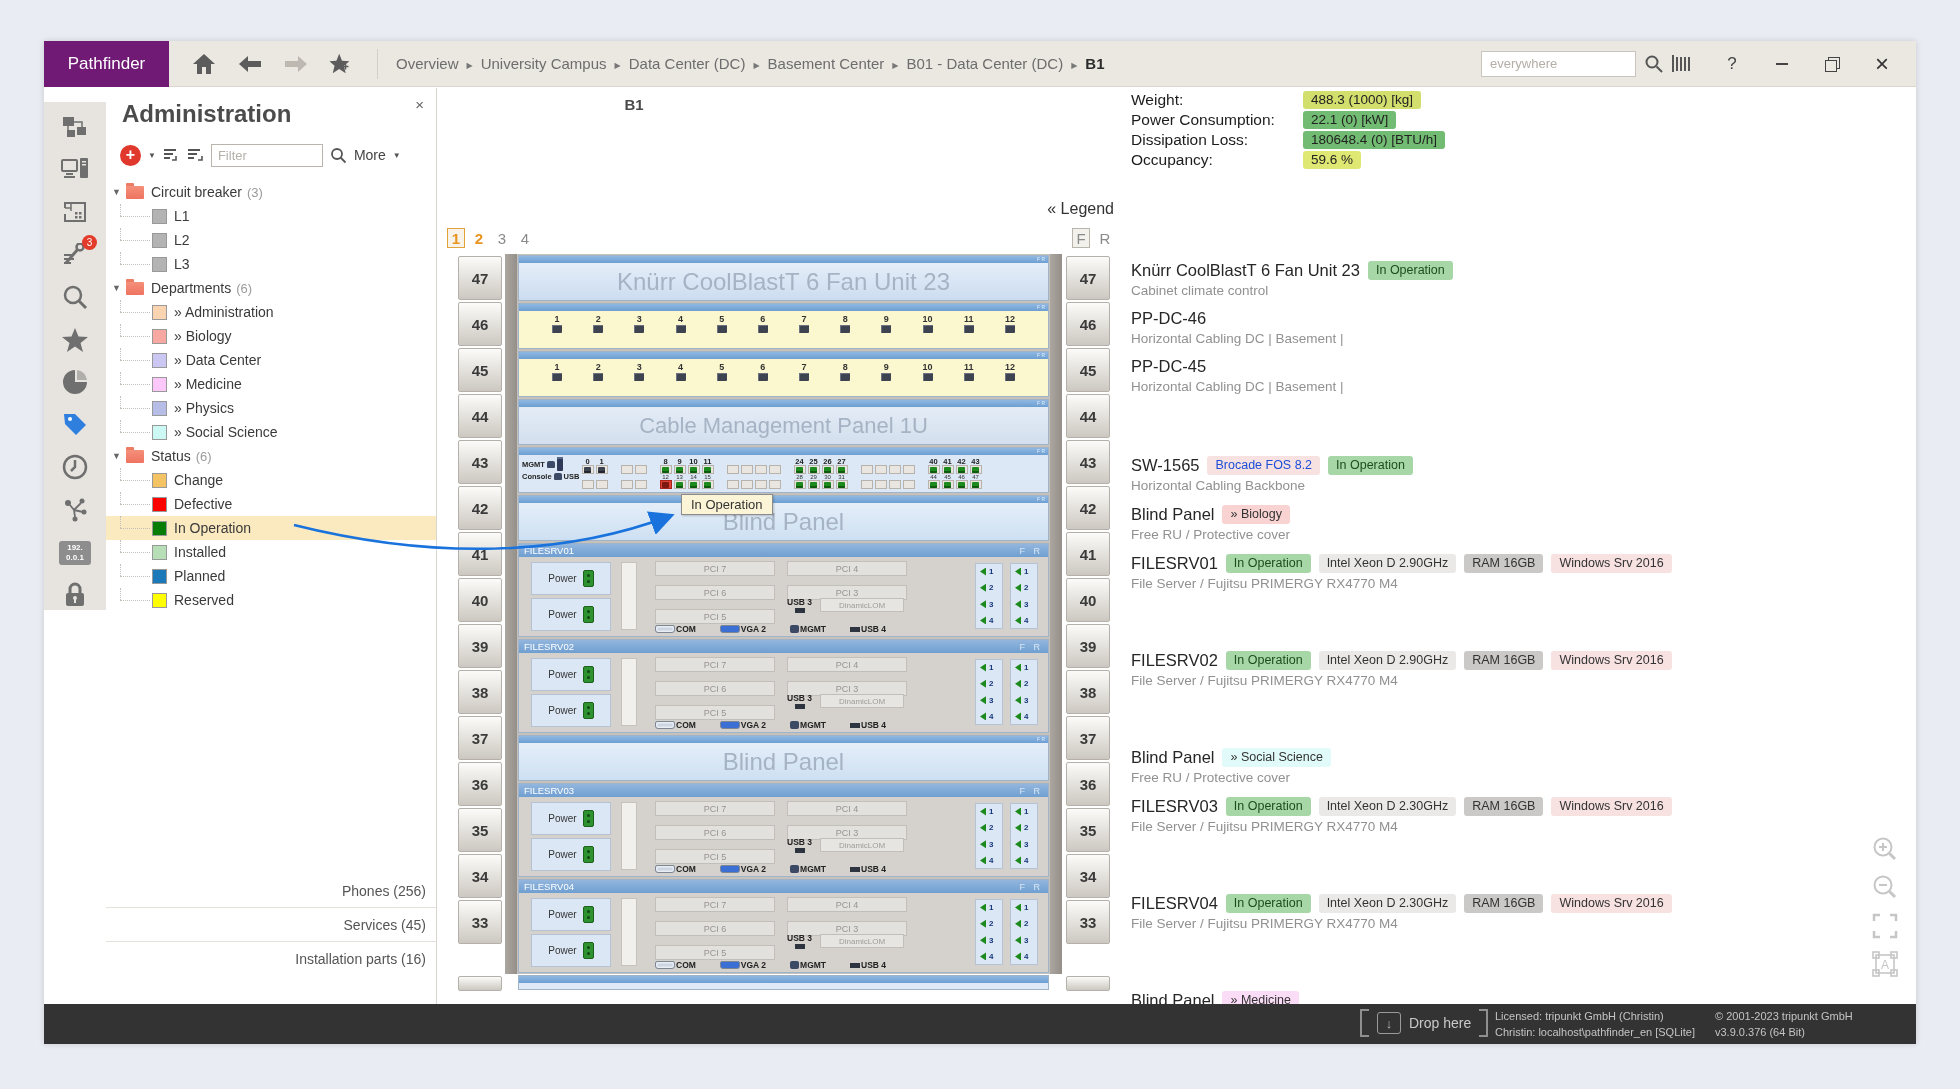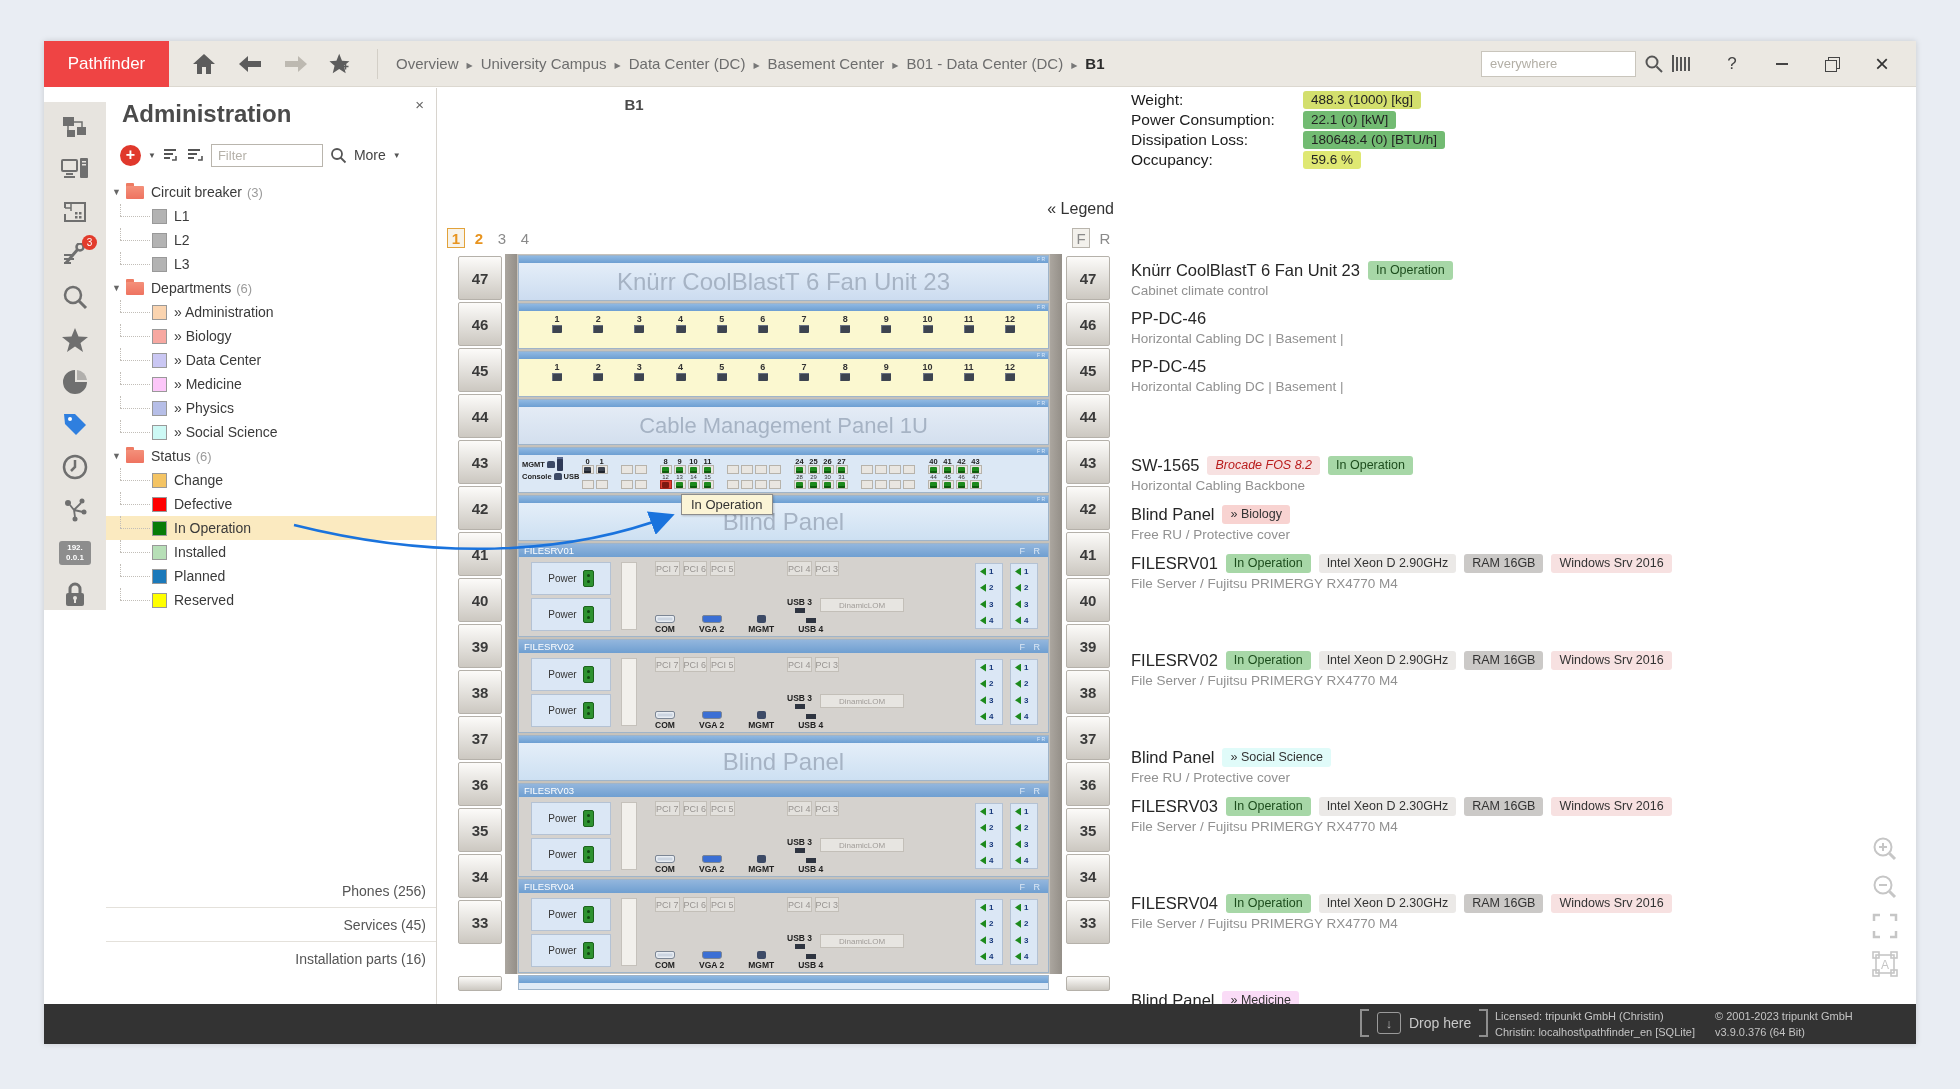--- a/index.html
+++ b/index.html
@@ -2,21 +2,21 @@
 <html><head>
 <meta charset="utf-8">
 <style>
   * { margin:0; padding:0; box-sizing:border-box; }
   html,body { width:1960px; height:1089px; background:#e9edf3; font-family:"Liberation Sans", sans-serif; overflow:hidden; }
   .stage { position:relative; width:1960px; height:1089px; }
   .window { position:absolute; left:44px; top:41px; width:1872px; height:1003px; background:#fff; box-shadow:0 0 6px rgba(0,0,0,.15); }
 
   
   .topbar { position:relative; height:46px; background:#ebe8e2; border-bottom:1px solid #dcd8d0; display:flex; align-items:center; }
-  .logo { width:125px; height:46px; background:#ef4444; color:#fff; font-size:17px; display:flex; align-items:center; justify-content:center; flex:0 0 auto; }
+  .logo { width:125px; height:46px; background:#701a75; color:#fff; font-size:17px; display:flex; align-items:center; justify-content:center; flex:0 0 auto; }
   .nav-icons { display:flex; align-items:center; gap:20px; padding:0 22px; }
   .nav-btn { width:26px; height:24px; display:flex; align-items:center; justify-content:center; cursor:pointer; }
   .tb-sep { width:1px; height:30px; background:#d3cfc7; margin-right:18px; }
   .breadcrumb { list-style:none; display:flex; align-items:center; gap:8px; flex:1 1 auto; overflow:hidden; }
   .crumb { font-size:15px; color:#6d6d6d; white-space:nowrap; cursor:pointer; }
   .crumb::after { content:"▶"; font-size:8px; color:#777; margin-left:8px; position:relative; top:-1px; }
   .crumb:last-child { color:#2b2b2b; font-weight:bold; }
   .crumb:last-child::after { content:""; margin:0; }
   .search-wrap { display:flex; align-items:center; gap:8px; margin-right:14px; }
   .search-wrap input { width:155px; height:26px; border:1px solid #c9c5bc; background:#fff; padding:0 8px; font-size:13px; color:#444; font-family:inherit; }
@@ -133,28 +133,28 @@
   .srv-name { font-size:9.5px; color:#fff; }
   .srv-fr { font-size:9px; color:#dce8f5; letter-spacing:3px; }
   .srv-body { position:relative; height:79px; }
   .psu-col { position:absolute; left:12px; top:5px; display:flex; flex-direction:column; gap:3px; }
   .psu { width:80px; height:33px; background:#dbe7f5; border:1px solid #b4c2d4; display:flex; align-items:center; justify-content:center; gap:6px; font-size:10px; color:#333; }
   .pconn { width:11px; height:17px; background:#2e9230; border:1px solid #1c621c; border-radius:2px; position:relative; }
   .pconn::before, .pconn::after { content:""; position:absolute; left:3.5px; width:3px; height:3px; background:#114711; border-radius:50%; }
   .pconn::before { top:3px; } .pconn::after { bottom:3px; }
   .srv-bar { position:absolute; left:102px; top:5px; width:16px; height:68px; background:#f2f0ec; border:1px solid #c5c1bb; }
   .pci-grid { position:absolute; left:136px; top:4px; display:flex; gap:12px; }
-  .pci-col { display:flex; flex-direction:row; gap:3px; width:120px; }
+  .pci-col { display:flex; flex-direction:column; gap:9px; width:120px; }
   .pci-slot { height:15px; background:#e3e1dd; border:1px solid #c3bfb8; font-size:9px; color:#979390; display:flex; align-items:center; justify-content:center; }
   .usb-cluster { position:absolute; left:268px; top:40px; display:flex; align-items:center; gap:8px; width:240px; }
   .usb3 { display:flex; flex-direction:column; align-items:center; font-size:8.5px; font-weight:bold; color:#222; gap:1px; }
   .dplug { width:10px; height:5px; background:#2e3440; display:inline-block; }
   .lom { width:84px; height:14px; background:#e7e5e1; border:1px solid #c3bfb8; font-size:8px; color:#a09c98; display:flex; align-items:center; justify-content:center; }
   .io-row { position:absolute; left:136px; bottom:2px; display:flex; gap:24px; align-items:flex-end; }
-  .io { display:flex; flex-direction:column; align-items:center; gap:1px; font-size:8.5px; font-weight:bold; color:#222; }
+  .io { display:flex; align-items:center; gap:1px; font-size:8.5px; font-weight:bold; color:#222; }
   .com-icon { width:20px; height:8px; background:#ccd5e1; border:1px solid #7c8694; border-radius:2px 2px 3px 3px; box-shadow:inset 0 0 0 1.5px #e8edf3; }
   .vga-icon { width:20px; height:8px; background:#3b6fd4; border:1px solid #7c8694; border-radius:2px 2px 3px 3px; }
   .mplug2 { width:9px; height:8px; background:#3c4a66; border-radius:2px; }
   .led-panels { position:absolute; right:10px; top:6px; display:flex; gap:7px; }
   .ledp { width:28px; height:66px; background:#dbe7f5; border:1px solid #b4c2d4; padding:3px 4px; display:flex; flex-direction:column; justify-content:space-between; }
   .led-row { display:flex; align-items:center; gap:3px; }
   .led { width:6px; height:8px; clip-path:polygon(100% 0,100% 100%,0 50%); }
   .led.g { background:#1d8a1d; }
   .led-n { font-size:8px; font-weight:bold; color:#16377a; }
 
@@ -1379,21 +1379,21 @@
                 
               </span>
             </div>
             <div class="d-sub">Horizontal Cabling DC | Basement |</div>
           </div>
             <div class="d-entry">
             <div class="d-title-row">
               <span class="d-title">SW-1565</span>
               <span class="d-badges">
 
-              <span class="d-badge" style="background: rgb(247, 225, 225); color: #b91c1c; font-style: italic;">Brocade FOS 8.2</span>
+              <span class="d-badge" style="background: rgb(247, 225, 225); color: #1d4ed8;">Brocade FOS 8.2</span>
                   <span class="d-badge" style="background: rgb(167, 215, 167); color: rgb(29, 77, 29);">In Operation</span>
                 </span>
             </div>
             <div class="d-sub">Horizontal Cabling Backbone</div>
           </div>
             <div class="d-entry">
             <div class="d-title-row">
               <span class="d-title">Blind Panel</span>
               <span class="d-badges">
 

